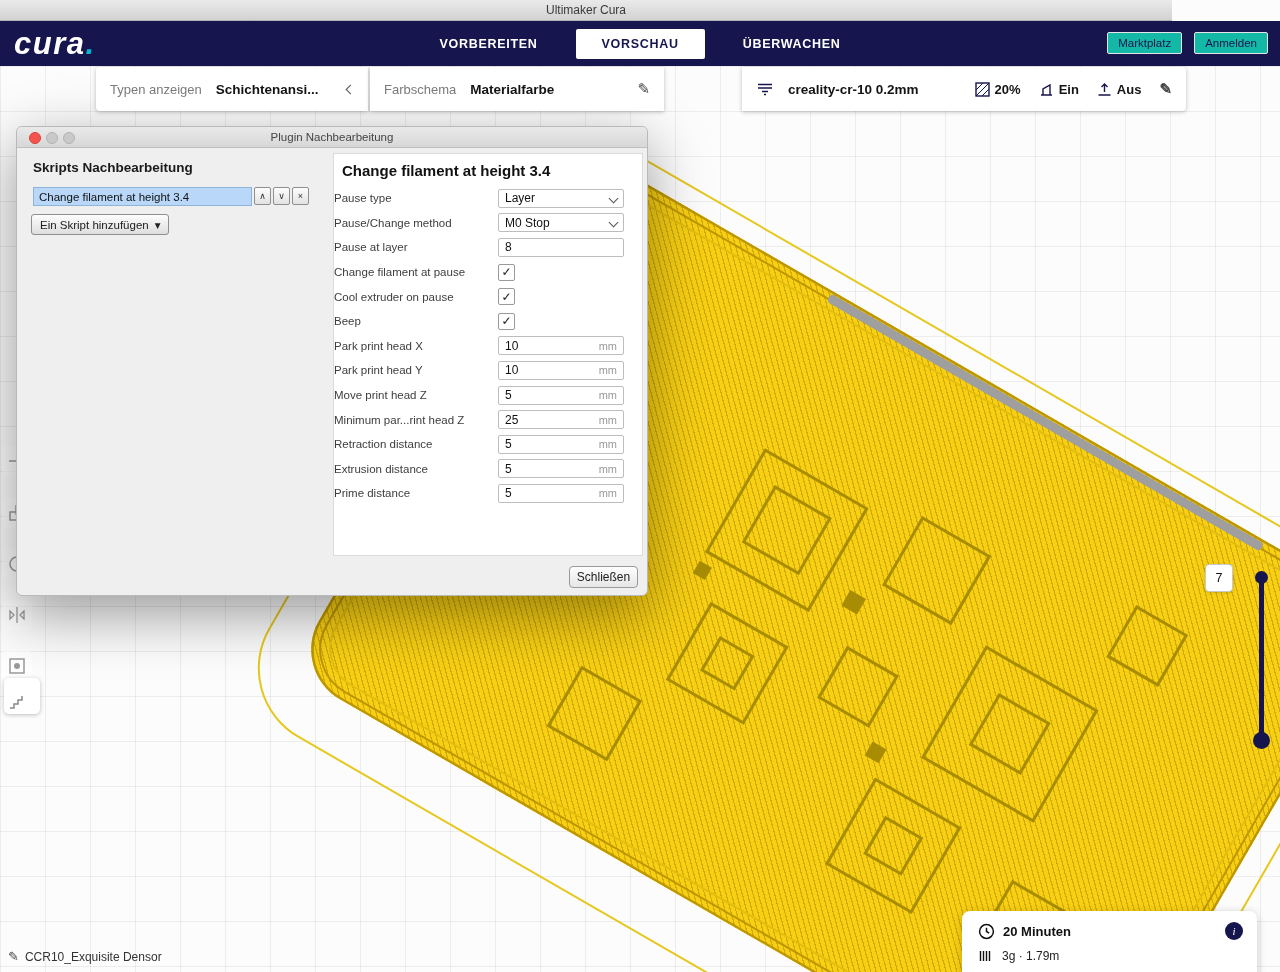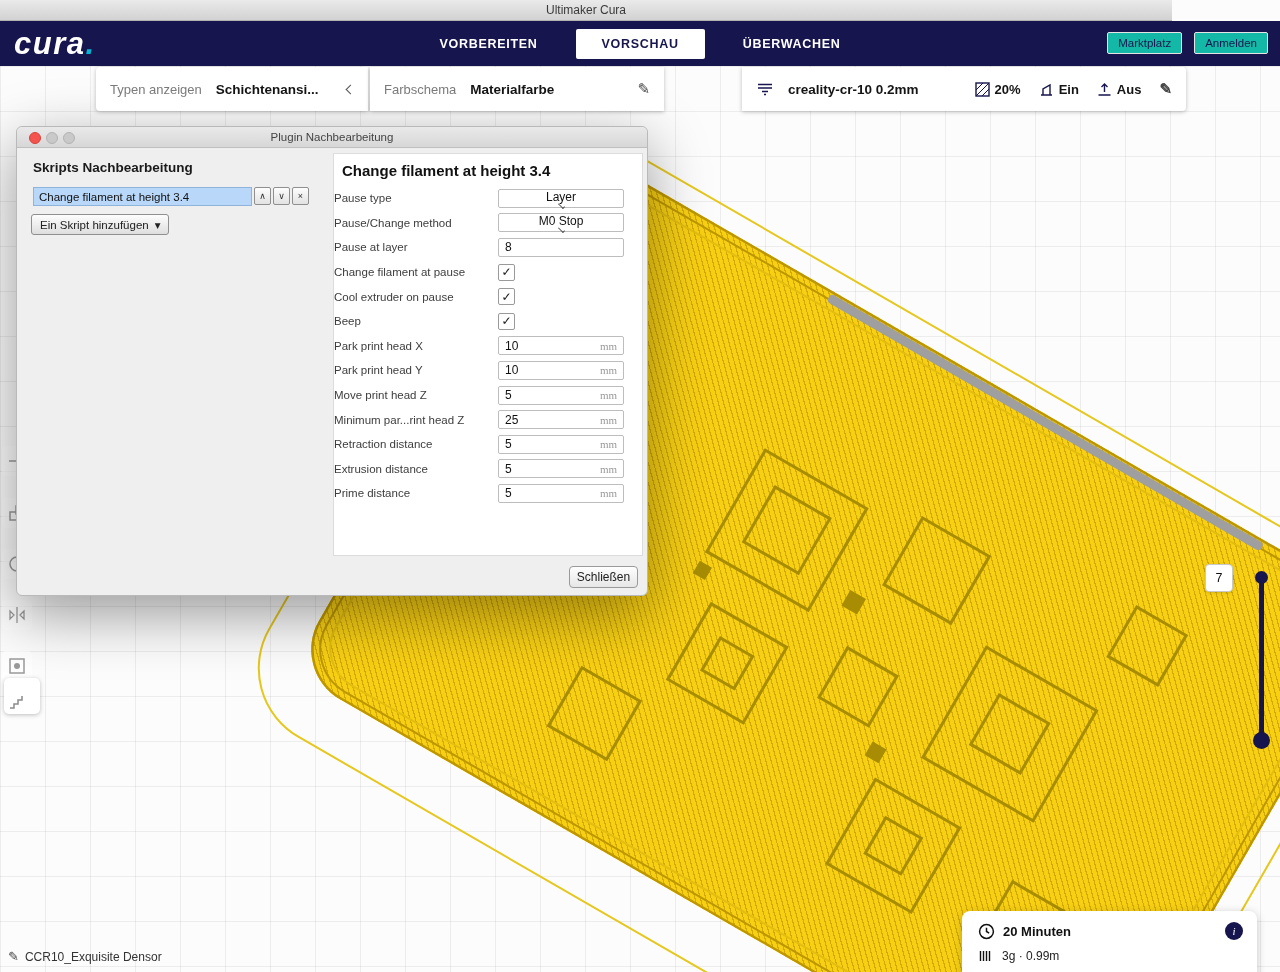--- a/index.html
+++ b/index.html
@@ -64,23 +64,23 @@
   #script-row{position:absolute;left:16px;top:39px;width:276px;height:19px;display:flex;gap:2px;}
   #script-selected{flex:1;background:#b9d7f8;border:1px solid #8fb4da;font-size:11.5px;color:#111;display:flex;align-items:center;padding:0 5px;}
   .mini-btn{width:17px;height:18px;background:linear-gradient(#fdfdfd,#e2e2e2);border:1px solid #8f8f8f;border-radius:2px;font-size:9px;color:#333;display:flex;align-items:center;justify-content:center;cursor:pointer;}
   #add-script-btn{position:absolute;left:14px;top:66px;height:21px;background:linear-gradient(#fdfdfd,#dedede);border:1px solid #8f8f8f;border-radius:3px;font-size:11.5px;color:#222;display:flex;align-items:center;gap:6px;padding:0 8px;cursor:pointer;}
   #dlg-form{position:absolute;left:316px;top:5px;width:310px;height:403px;background:#fff;border:1px solid #dcdcdc;overflow:hidden;}
   #form-heading{padding:8px 0 0 8px;font-size:15px;font-weight:bold;color:#111;}
   #form-rows{margin-top:7px;}
   .frow{display:flex;align-items:center;height:24.6px;padding-left:0;padding-right:18px;}
   .frow label{flex:1;font-size:11.5px;color:#3d3d3d;}
   .tfield,.sfield{width:126px;height:19px;border:1px solid #bdbdbd;border-radius:2px;background:#fff;display:flex;align-items:center;padding:0 6px;font-size:12px;cursor:text;}
-  .sfield{cursor:pointer;flex-direction:column;}
+  .sfield{cursor:pointer;}
   .fval{flex:1;color:#111;}
-  .funit{color:#999;font-size:11px;font-family:Liberation Serif, serif;}
+  .funit{color:#999;font-size:11px;}
   .cwrap{width:126px;}
   .cbox{width:17px;height:17px;border:1px solid #9a9a9a;border-radius:2px;background:#fff;display:flex;align-items:center;justify-content:center;font-size:12px;color:#1a1a1a;cursor:pointer;}
   #close-btn{position:absolute;right:9px;bottom:7px;width:69px;height:22px;background:linear-gradient(#fefefe,#e6e6e6);border:1px solid #9a9a9a;border-radius:4px;font-size:12px;color:#222;display:flex;align-items:center;justify-content:center;cursor:pointer;}
 
   
   #layer-box{position:absolute;left:1205px;top:498px;width:28px;height:28px;background:#fff;border:1px solid #c8c8c8;border-radius:4px;display:flex;align-items:center;justify-content:center;font-size:12.5px;color:#111;z-index:22;box-shadow:0 1px 3px rgba(0,0,0,.15);}
   #layer-track{position:absolute;left:1259px;top:512px;width:5px;height:163px;background:#16154d;border-radius:3px;z-index:22;}
   #layer-handle-top{position:absolute;left:1255px;top:505px;width:13px;height:13px;border-radius:50%;background:#16154d;z-index:23;cursor:pointer;}
   #layer-handle-bottom{position:absolute;left:1253px;top:666px;width:17px;height:17px;border-radius:50%;background:#16154d;z-index:23;cursor:pointer;}
 
@@ -235,21 +235,21 @@
           <circle cx="8" cy="8" r="6.5" fill="none" stroke="#111" stroke-width="1.4"></circle>
           <path d="M8 4.5V8l2.5 1.5" stroke="#111" stroke-width="1.4" fill="none"></path>
         </svg>
       <span>20 Minuten</span>
     </div>
     <div id="pp-info">i</div>
     <div id="pp-material-row">
       <svg width="16" height="14" viewBox="0 0 16 14">
           <path d="M2.5 2v10M5.5 2v10M8.5 2v10M11.5 2v10" stroke="#111" stroke-width="1.4"></path>
         </svg>
-      <span>3g · 0.99m</span>
+      <span>3g · 1.79m</span>
     </div>
 
   </div>
 </div>
 
 <div id="dialog">
   <div id="dlg-titlebar">
     <div class="traffic" id="tl-close"></div>
     <div class="traffic" id="tl-min"></div>
     <div class="traffic" id="tl-zoom"></div>

